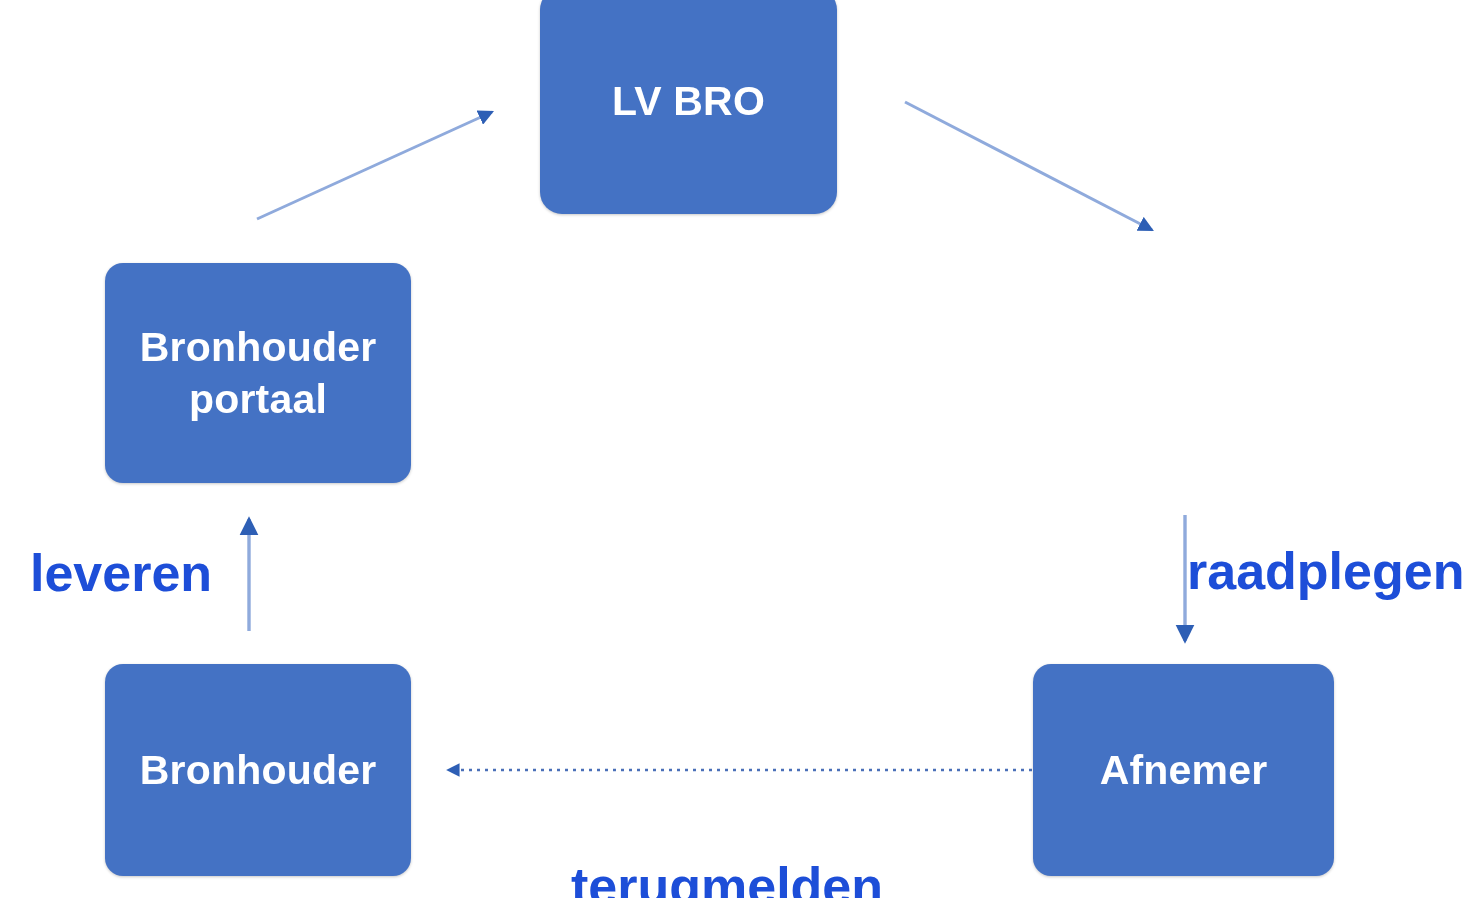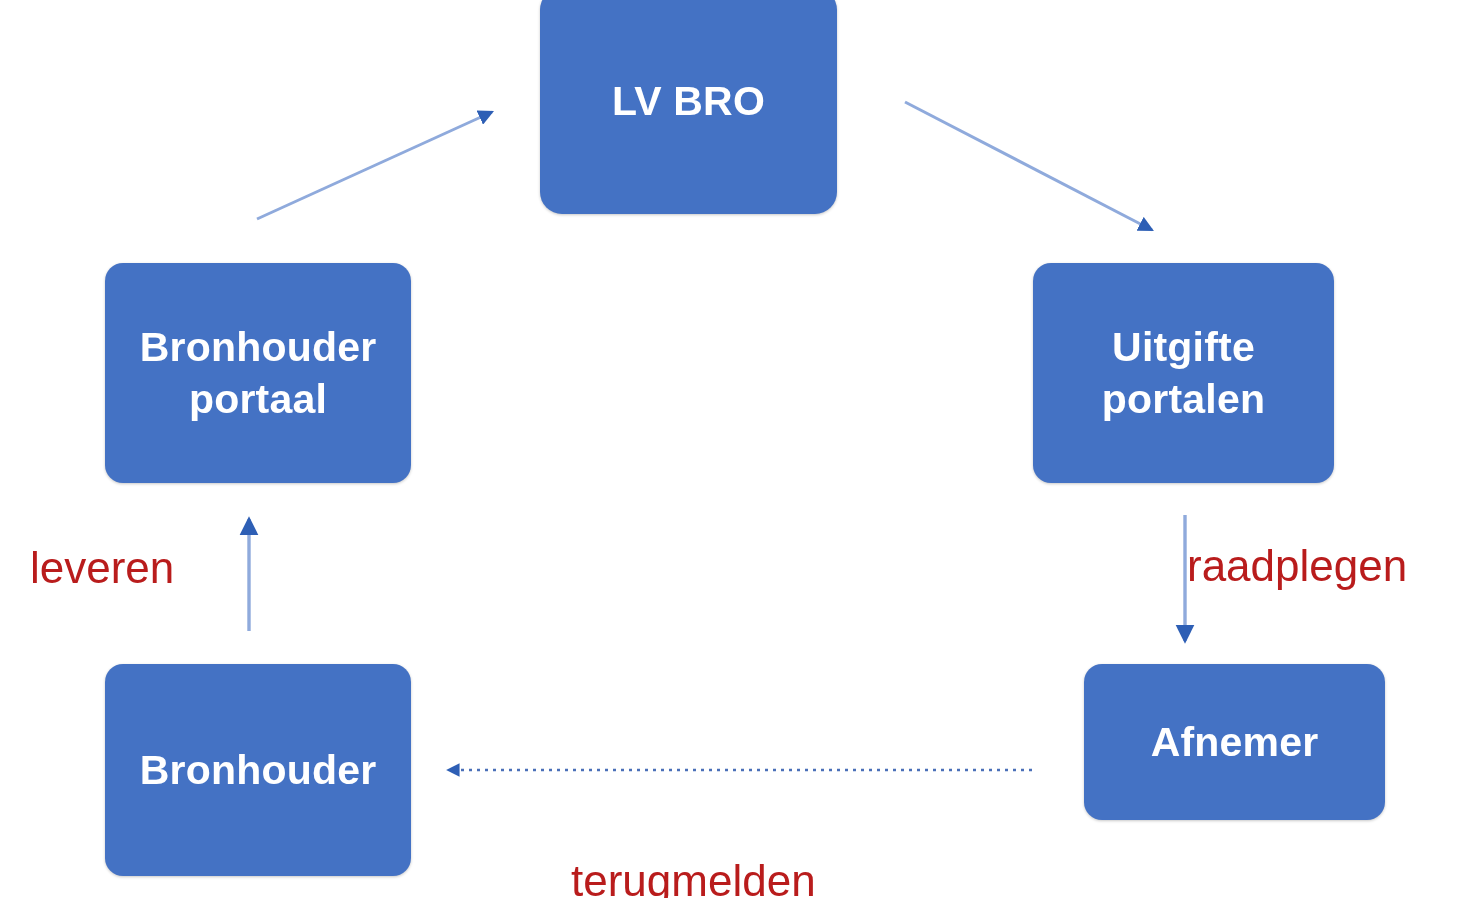--- a/index.html
+++ b/index.html
@@ -39,28 +39,28 @@
     display: block;
     padding: 0 10px;
     white-space: pre-line;
     font-weight: bold;
   }
 
   #node-lv-bro      { left: 540px; top: -12px;  width: 297px; height: 226px; border-radius: 22px; }
   #node-bronhouder-portaal { left: 105px;  top: 263px; width: 306px; height: 220px; }
   #node-uitgifte-portalen  { left: 1033px; top: 263px; width: 301px; height: 220px; }
   #node-bronhouder  { left: 105px;  top: 664px; width: 306px; height: 212px; }
-  #node-afnemer     { left: 1084px; top: 664px; width: 301px; height: 156px; }
+  #node-afnemer     { left: 1033px; top: 664px; width: 301px; height: 212px; }
 
   .edge-label {
     position: absolute;
-    color: #b91c1c;
+    color: #1d4ed8;
     font-family: "Liberation Sans", sans-serif;
-    font-size: 44px;
-    font-weight: 400;
+    font-size: 52px;
+    font-weight: 700;
     white-space: nowrap;
   }
   #label-leveren     { left: 30px;   top: 543px; }
   #label-raadplegen  { left: 1187px; top: 541px; }
   #label-terugmelden { left: 571px;  top: 812px; margin-top: 44px; }
 
   #edges {
     position: absolute;
     left: 0; top: 0;
     width: 1480px;
@@ -106,24 +106,20 @@
 
   <div class="node" id="node-lv-bro">
     <span class="node-label">LV BRO</span>
   </div>
 
   <div class="node" id="node-bronhouder-portaal">
     <span class="node-label">Bronhouder
 portaal</span>
   </div>
 
-  <div class="node" id="node-uitgifte-portalen">
-    <span class="node-label">Uitgifte
-portalen</span>
-  </div>
 
   <div class="node" id="node-bronhouder">
     <span class="node-label">Bronhouder</span>
   </div>
 
   <div class="node" id="node-afnemer">
     <span class="node-label">Afnemer</span>
   </div>
 
   <div class="edge-label" id="label-leveren">leveren</div>

